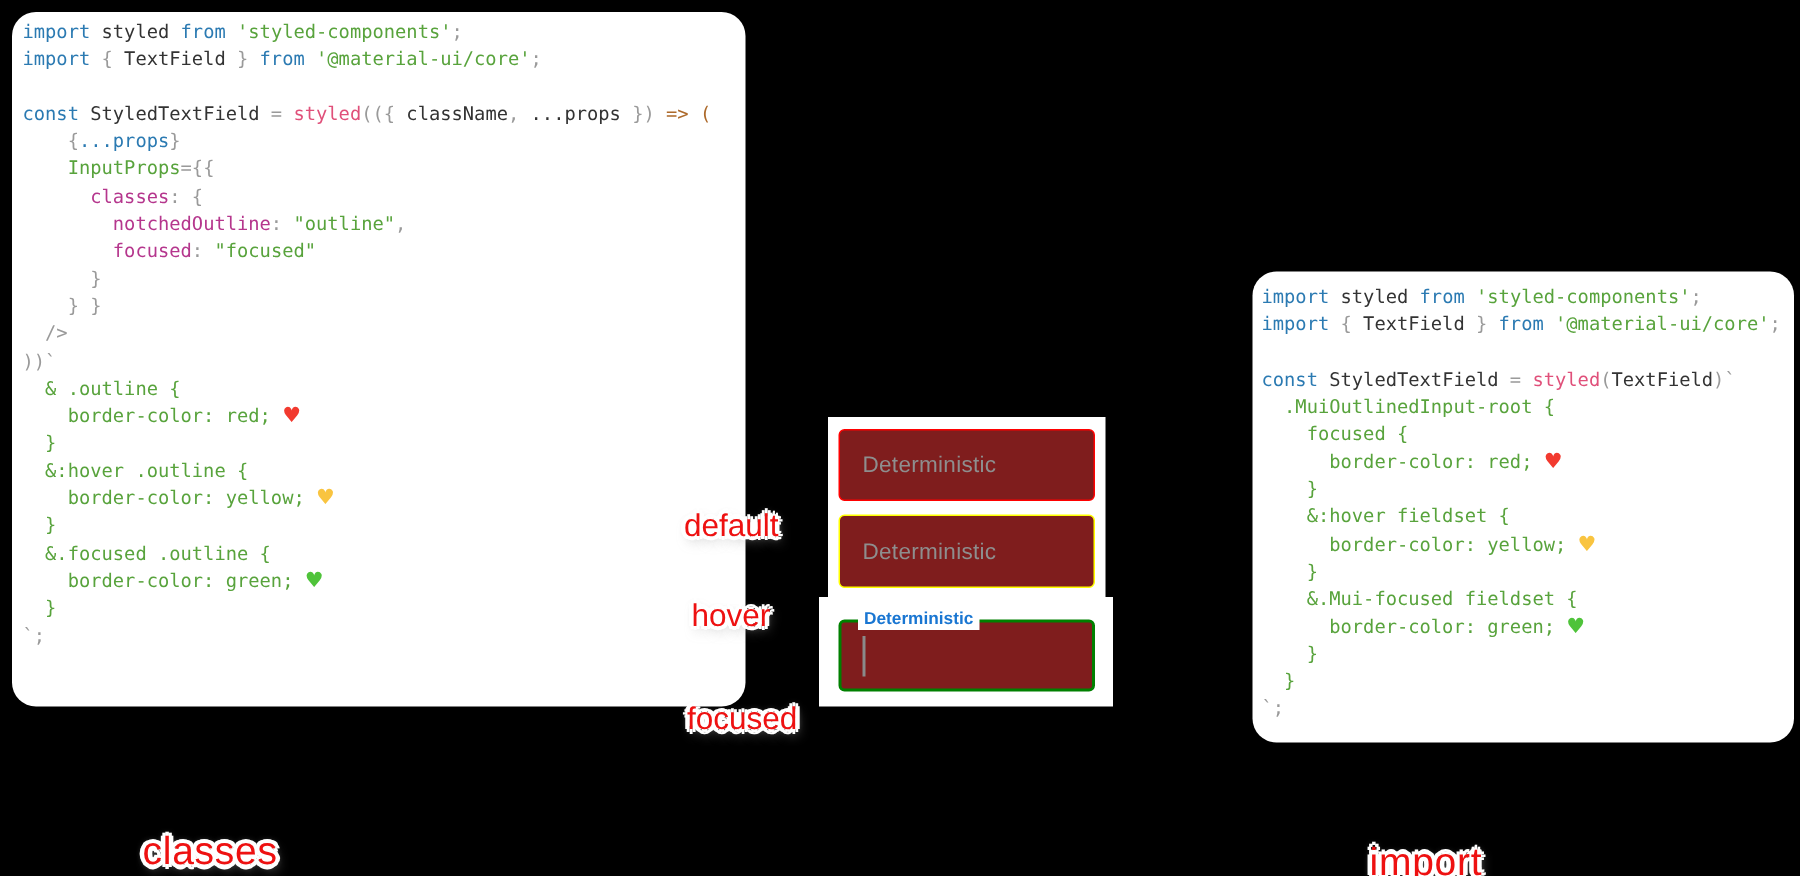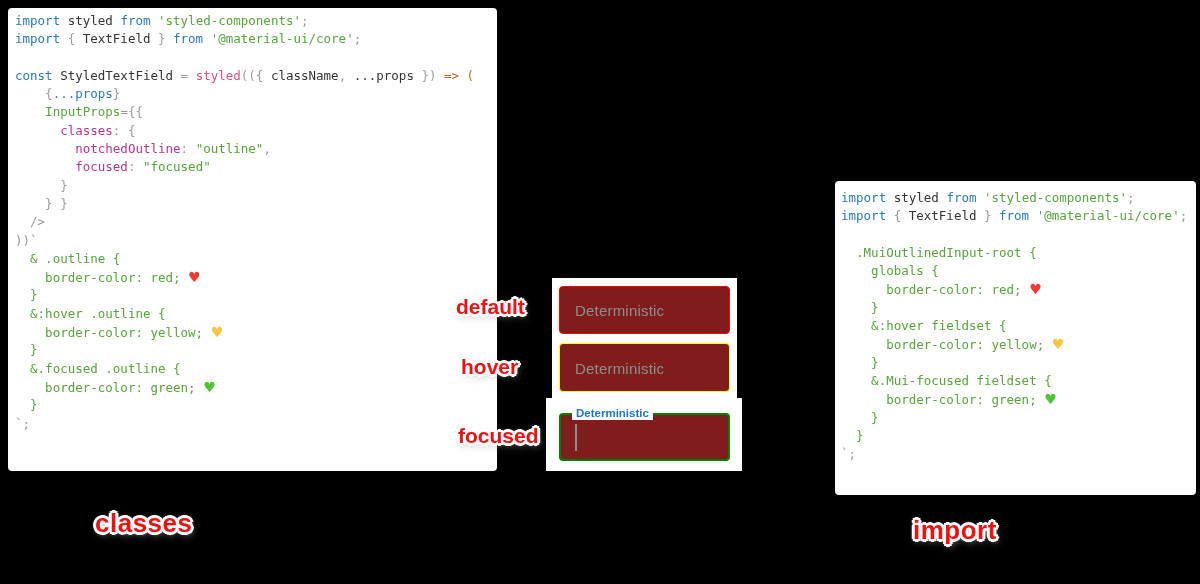--- a/index.html
+++ b/index.html
@@ -1,19 +1,19 @@
 <!DOCTYPE html>
 <html style="--kw: #2b7ab2; --plain: #333333; --string-green: #58a33c; --prop-magenta: #b5368d; --func-pink: #e0507a; --punct-gray: #9a9a9a; --arrow-brown: #ad6a2b; --heart-red: #f23a2f; --heart-yellow: #f9c440; --heart-green: #4fc33a; --border-default: #ff0000; --border-hover: #ffff00; --border-focused: #008000; --label-gray: #8e8e8e; --label-focused-blue: #1976d2; --annotation-red: #ee1111;"><head>
 <meta charset="utf-8">
 <style>
   html,body{margin:0;padding:0;background:#000;}
   .stage{position:relative;width:1200px;height:584px;background:#000;overflow:hidden;
          font-family:"Liberation Sans",sans-serif;}
   
-  .code{position:absolute;background:#fff;border-radius:4px;
+  .code{position:absolute;background:#fff;border-radius:16px;
         font-family:"DejaVu Sans Mono",monospace;font-size:12.5px;color:#333;}
   .code .cl{white-space:pre;line-height:18.3px;height:18.3px;}
   .code-left{left:8px;top:8px;width:489px;height:463px;padding:4px 0 0 7px;box-sizing:border-box;}
   .code-right{left:835px;top:181px;width:361px;height:314px;padding:8px 0 0 6px;box-sizing:border-box;}
   .tk-kw{color:var(--kw);}
   .tk-pl{color:var(--plain);}
   .tk-grn{color:var(--string-green);}
   .tk-mag{color:var(--prop-magenta);}
   .tk-pnk{color:var(--func-pink);}
   .tk-gry{color:var(--punct-gray);}
@@ -29,25 +29,25 @@
   .tf{position:absolute;background:#7f1d1d;border-radius:4px;box-sizing:border-box;}
   .tf-red{left:559px;top:286px;width:171px;height:48px;border:1.5px solid var(--border-default);}
   .tf-yellow{left:559px;top:343px;width:171px;height:49px;border:1.5px solid var(--border-hover);}
   .tf-green{left:559px;top:413px;width:171px;height:48px;border:2px solid var(--border-focused);}
   .tf-placeholder{position:absolute;left:15px;top:50%;transform:translateY(-50%);
                   color:var(--label-gray);font-size:15px;letter-spacing:.2px;}
   .tf-notch-label{position:absolute;left:11px;top:-8px;background:#fff;padding:0 4px;
                   font-size:11.5px;font-weight:700;line-height:13px;color:var(--label-focused-blue);}
   .caret{position:absolute;left:14px;top:9px;width:2px;height:27px;background:#8a8a8a;}
   
-  .state-label,.caption{position:absolute;color:var(--annotation-red);font-weight:700;
+  .state-label,.caption{position:absolute;color:var(--annotation-red);font-weight:400;
     text-shadow:
       -2px -2px 0 #fff, 2px -2px 0 #fff, -2px 2px 0 #fff, 2px 2px 0 #fff,
       -3px 0 0 #fff, 3px 0 0 #fff, 0 -3px 0 #fff, 0 3px 0 #fff,
-      0 0 5px #cfcfcf, 2px 4px 7px rgba(160,160,160,.65);}
+      0 0 5px #cfcfcf, 2px 4px 7px rgba(160,160,160,.65); margin-top: 44px;}
   .state-label{font-size:21px;}
   .lbl-default{left:456px;top:295px;}
   .lbl-hover{left:461px;top:355px;text-align:center;}
   .lbl-focused{left:458px;top:424px;}
   .caption{font-size:26px;letter-spacing:.5px;}
   .caption-left{left:95px;top:508px;}
   .caption-right{left:913px;top:515px;}
 </style>
 </head>
 <body>
@@ -97,22 +97,23 @@
   </div>
 
   <div class="state-label lbl-default">default</div>
   <div class="state-label lbl-hover">hover</div>
   <div class="state-label lbl-focused">focused</div>
 
   <div class="code code-right">
       <div class="cl"><span class="tk-kw">import</span><span class="tk-pl"> styled </span><span class="tk-kw">from</span><span class="tk-grn"> 'styled-components'</span><span class="tk-gry">;</span></div>
       <div class="cl"><span class="tk-kw">import</span><span class="tk-gry"> { </span><span class="tk-pl">TextField</span><span class="tk-gry"> } </span><span class="tk-kw">from</span><span class="tk-grn"> '@material-ui/core'</span><span class="tk-gry">;</span></div>
       <div class="cl"> </div>
+      <div class="cl"><span class="tk-kw">const</span><span class="tk-pl"> StyledTextField </span><span class="tk-gry">= </span><span class="tk-pnk">styled</span><span class="tk-gry">(</span><span class="tk-pl">TextField</span><span class="tk-gry">)`</span></div>
       <div class="cl"><span class="tk-grn">  .MuiOutlinedInput-root {</span></div>
-      <div class="cl"><span class="tk-grn">    globals {</span></div>
+      <div class="cl"><span class="tk-grn">    focused {</span></div>
       <div class="cl"><span class="tk-grn">      border-color: red; </span><span class="tk-hr">♥</span></div>
       <div class="cl"><span class="tk-grn">    }</span></div>
       <div class="cl"><span class="tk-grn">    &amp;:hover fieldset {</span></div>
       <div class="cl"><span class="tk-grn">      border-color: yellow; </span><span class="tk-hy">♥</span></div>
       <div class="cl"><span class="tk-grn">    }</span></div>
       <div class="cl"><span class="tk-grn">    &amp;.Mui-focused fieldset {</span></div>
       <div class="cl"><span class="tk-grn">      border-color: green; </span><span class="tk-hg">♥</span></div>
       <div class="cl"><span class="tk-grn">    }</span></div>
       <div class="cl"><span class="tk-grn">  }</span></div>
       <div class="cl"><span class="tk-gry">`;</span></div>

